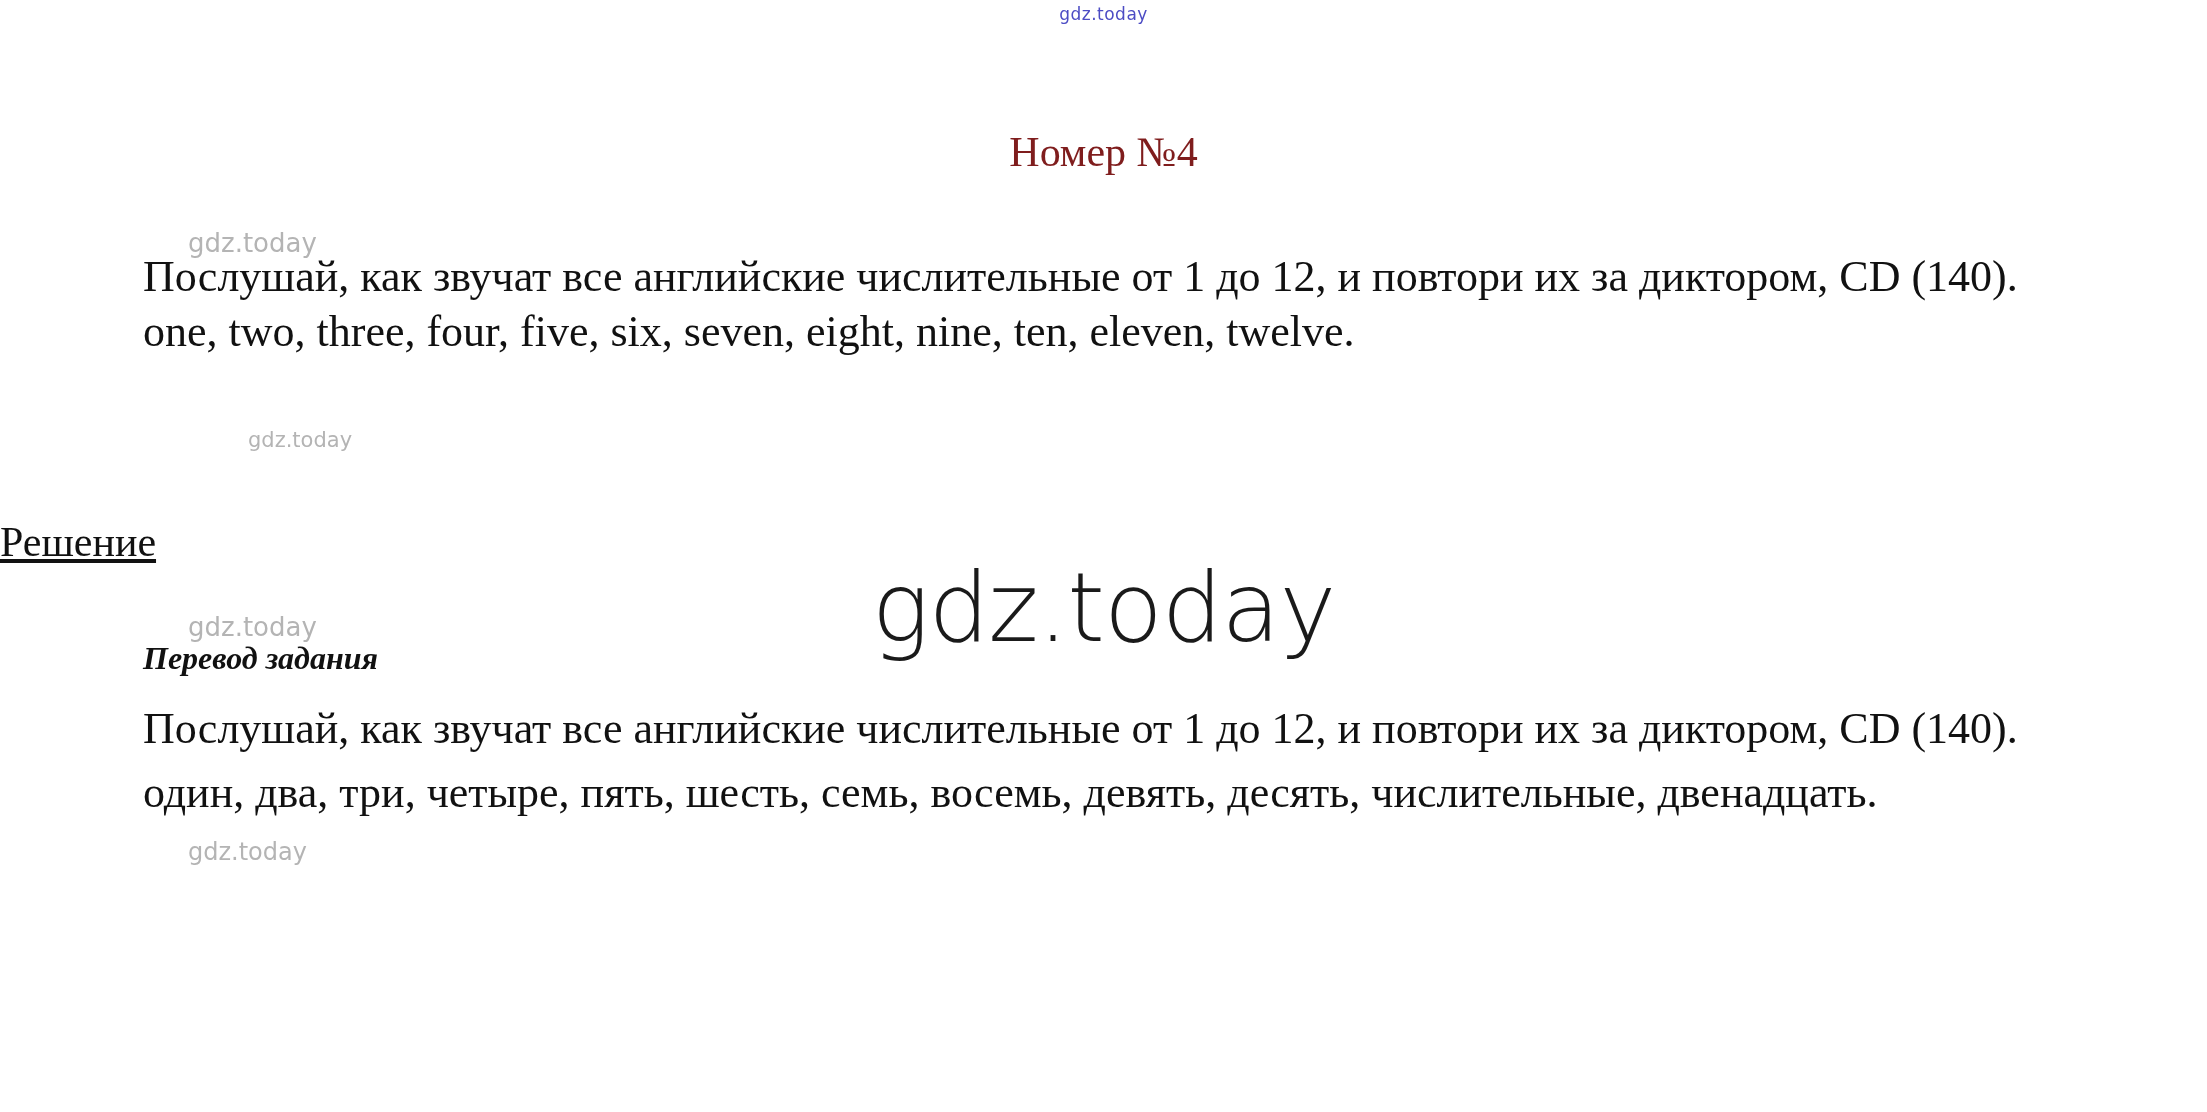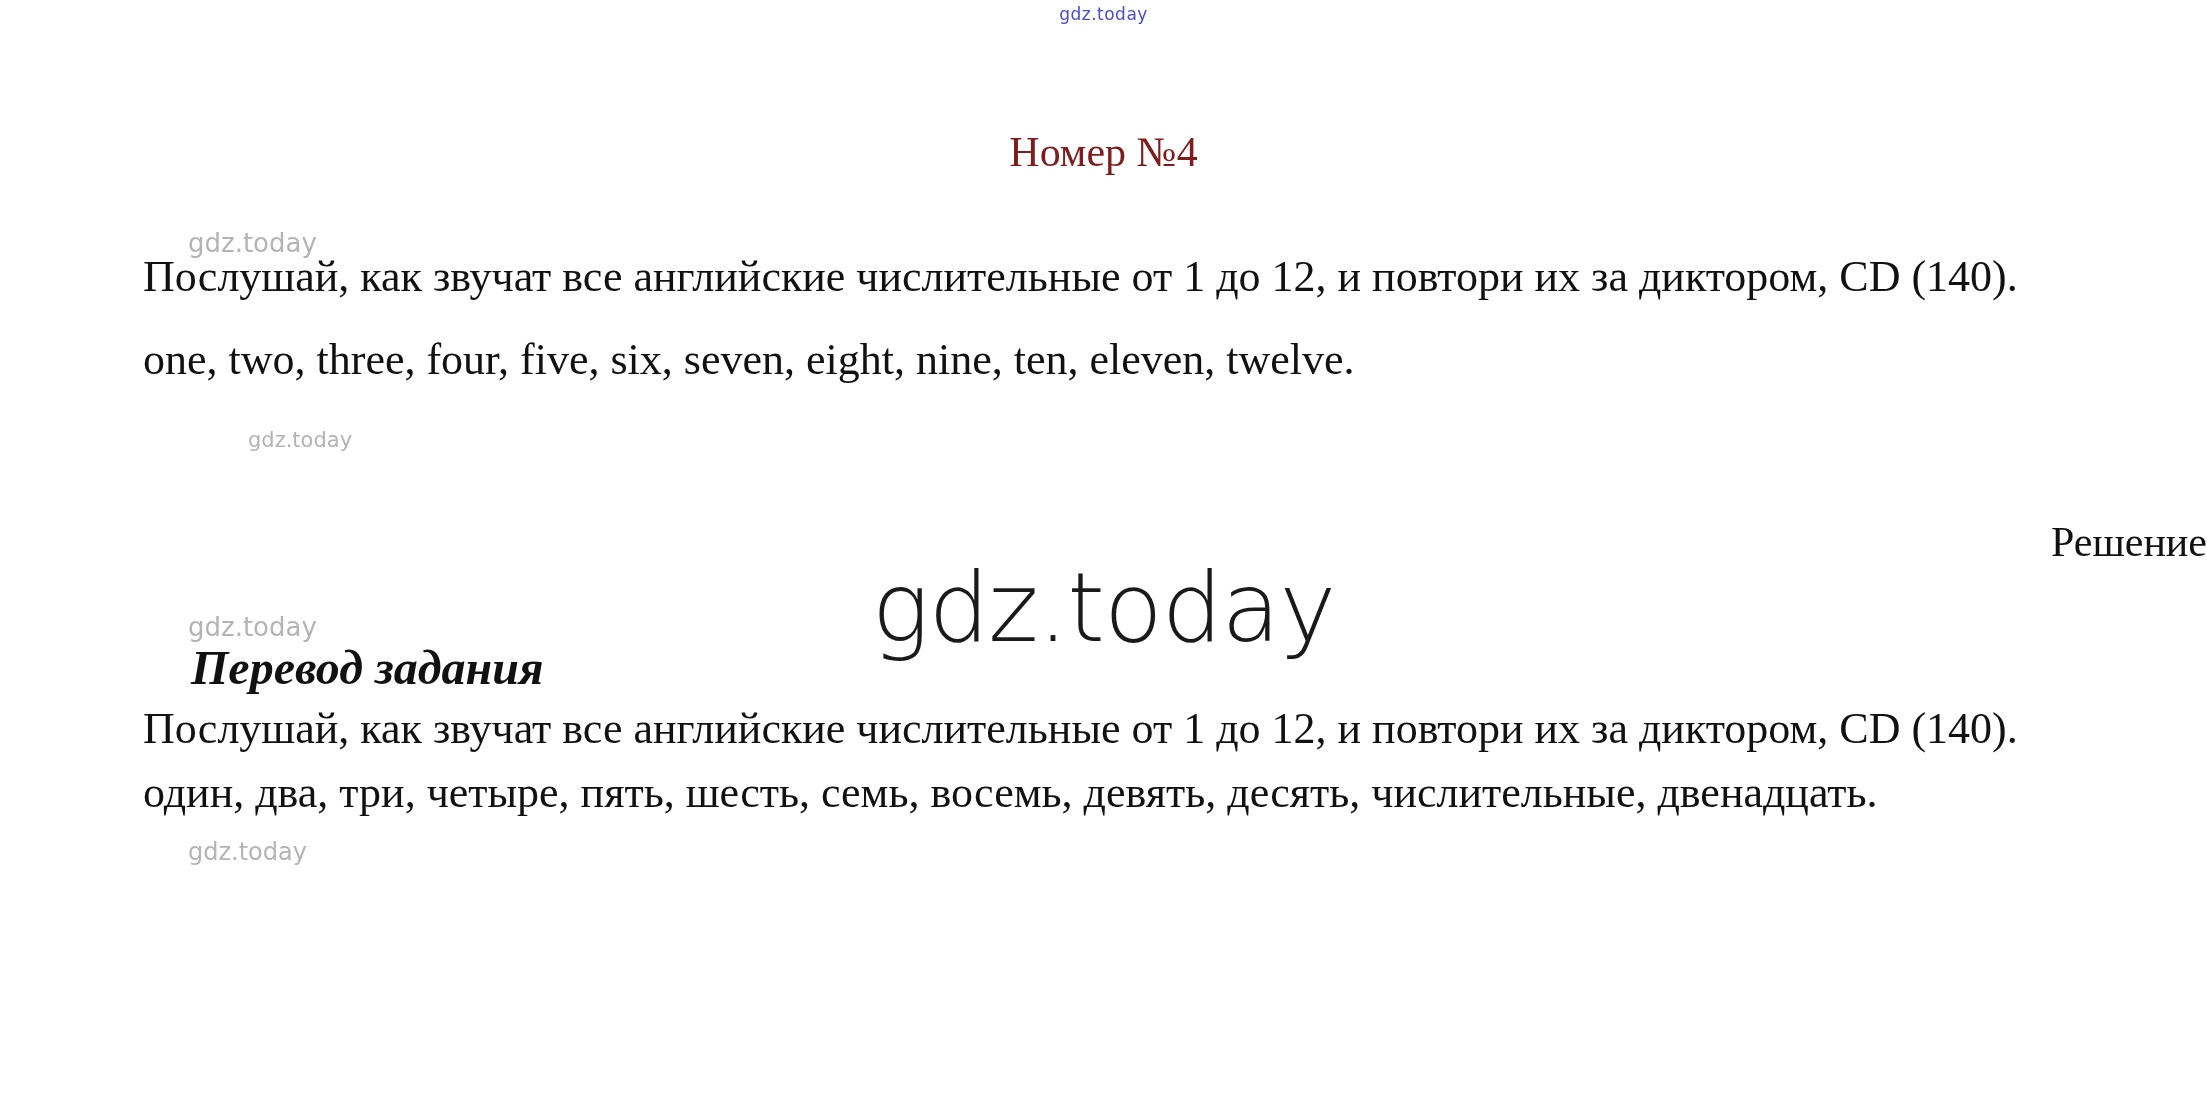--- a/index.html
+++ b/index.html
@@ -61,55 +61,55 @@
     width: 1920px;
     font-size: 44px;
     line-height: 1.22;
     color: #111111;
   }
   .task-block .line-ru {
     font-size: 44px;
   }
   .task-block .line-en {
     font-size: 44px;
-    margin-top: 29px;
+    margin-top: 1px;
   }
 
   .solution-title {
     position: absolute;
     top: 518px;
     left: 0;
     width: 2207px;
-    text-align: right;
+    text-align: left;
     font-size: 42px;
     color: #111111;
+    text-decoration: underline;
   }
 
   .big-watermark {
     position: absolute;
     top: 552px;
     left: 0;
     width: 2207px;
     text-align: center;
     font-family: "DejaVu Sans", sans-serif;
     font-weight: 300;
     font-size: 96px;
     color: #1a1a1a;
     letter-spacing: -1px;
   }
 
   .translation-heading {
     position: absolute;
     top: 640px;
     left: 143px;
-    font-size: 48px;
+    font-size: 32px;
     font-weight: bold;
     font-style: italic;
     color: #111111;
-    margin-left: 48px;
   }
 
   .translation-block {
     position: absolute;
     top: 702px;
     left: 143px;
     width: 1920px;
     font-size: 44px;
     line-height: 1.22;
     color: #111111;

